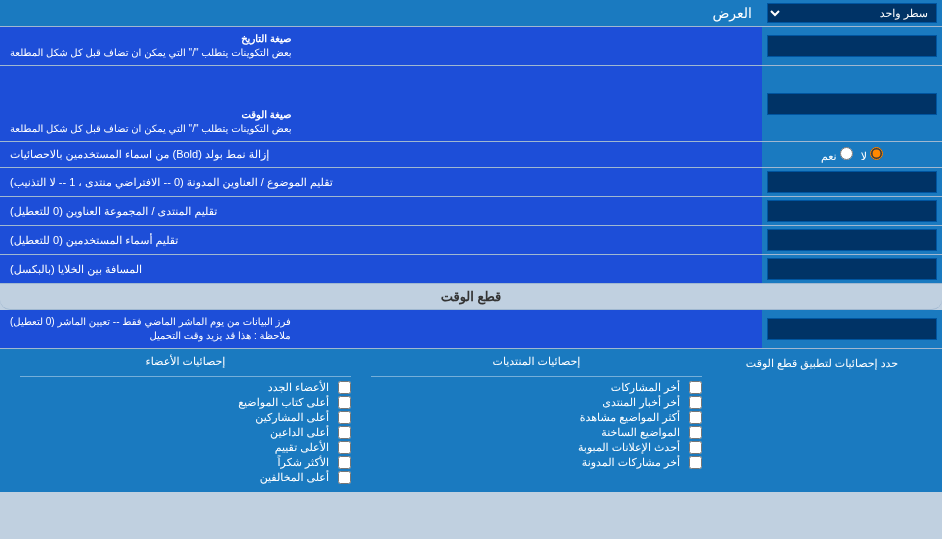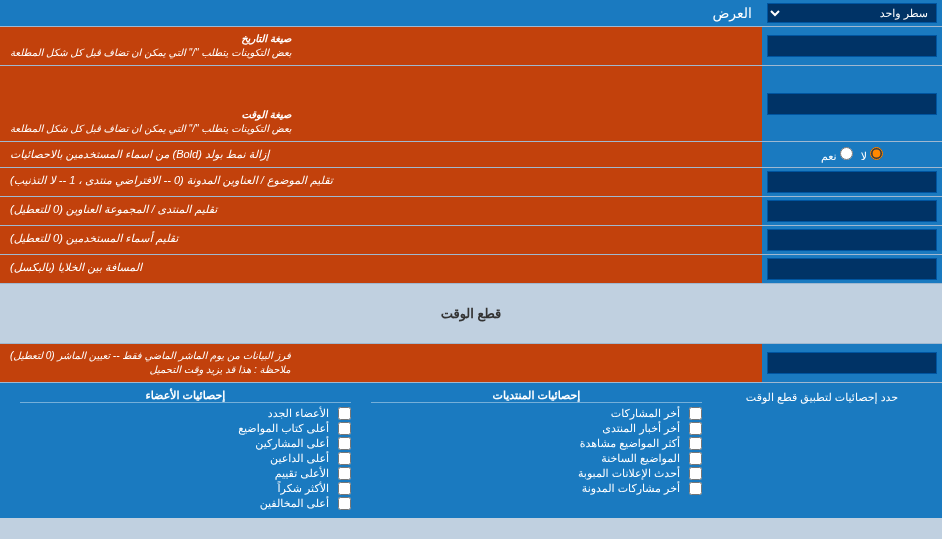--- a/index.html
+++ b/index.html
@@ -10,30 +10,30 @@
       background: #c0d0e0;
       width: 942px;
       min-height: 539px;
     }
     .row {
       display: flex;
       align-items: stretch;
       border-bottom: 1px solid #a0b8d0;
     }
     .label-cell {
-      background: #c2410c;
+      background: #1d4ed8;
       color: #fff;
       padding: 5px 10px;
       display: flex;
+      align-items: center;
       justify-content: flex-end;
       text-align: right;
       flex: 1;
       font-size: 11px;
       line-height: 1.4;
-      font-style: italic;
     }
     .label-cell.small-text {
       font-size: 10px;
     }
     .input-cell {
       background: #1a7ac0;
       display: flex;
       align-items: center;
       justify-content: center;
       padding: 3px 5px;
@@ -49,22 +49,23 @@
       text-align: center;
       width: 100%;
       direction: ltr;
     }
     .section-header {
       background: #c0d0e0;
       color: #333;
       font-weight: bold;
       font-size: 13px;
       text-align: center;
-      padding: 22px;
+      padding: 5px;
       border-bottom: 1px solid #a0b8d0;
+      border-radius: 10px;
     }
     .radio-cell {
       background: #1a7ac0;
       display: flex;
       align-items: center;
       justify-content: center;
       gap: 8px;
       padding: 3px 10px;
       min-width: 180px;
       width: 180px;
@@ -82,24 +83,24 @@
       display: flex;
       gap: 0;
     }
     .stats-col {
       flex: 1;
       padding: 0 10px;
     }
     .stats-col-label {
       color: #fff;
       font-size: 11px;
-      font-weight: bold;
+      font-weight: normal;
       text-align: center;
       margin-bottom: 4px;
-      padding-bottom: 0;
+      padding-bottom: 8px;
       border-bottom: 1px solid rgba(255,255,255,0.4);
     }
     .checkbox-row {
       display: flex;
       align-items: center;
       gap: 9px;
       color: #fff;
       font-size: 11px;
       margin: 2px 0;
       direction: rtl;

